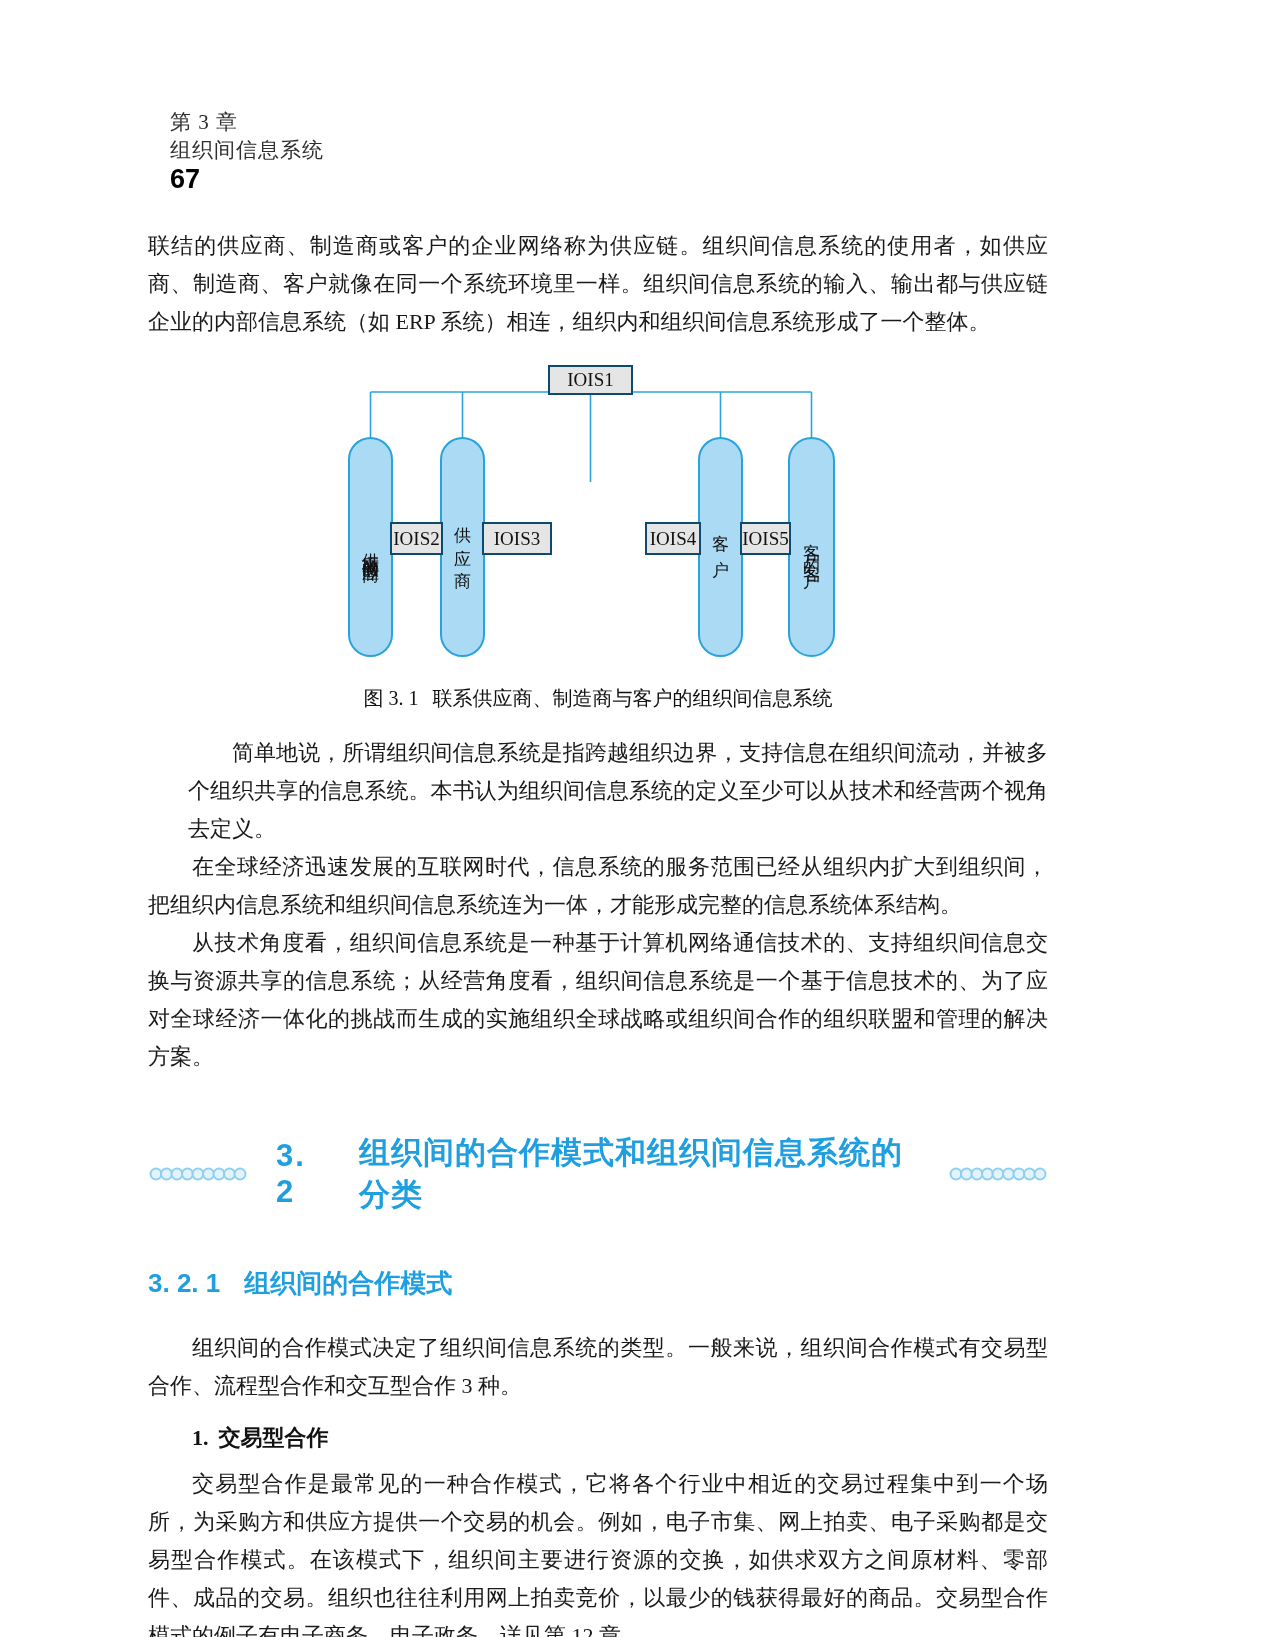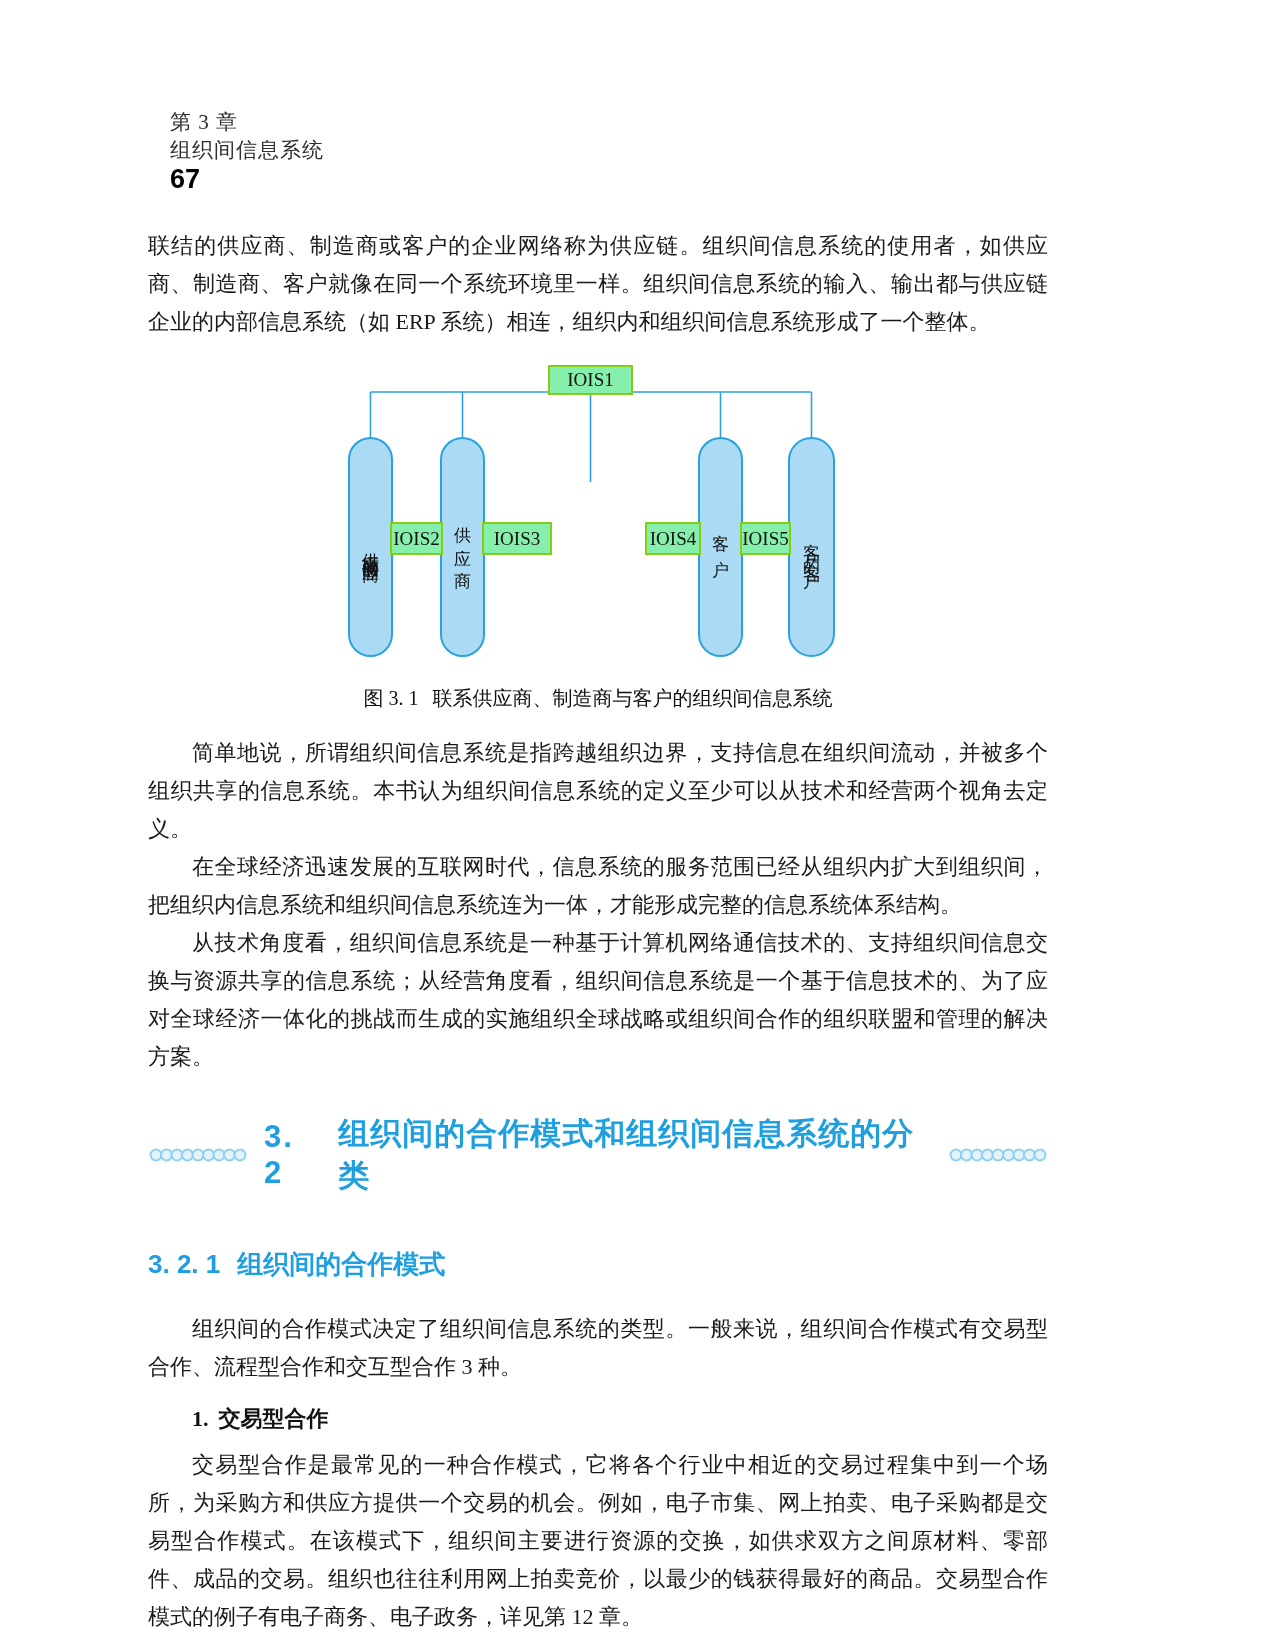--- a/index.html
+++ b/index.html
@@ -30,21 +30,21 @@
   }
   .content { padding:0 218px 0 148px; }
   p.body-text {
     font-size:22px;
     line-height:38px;
     text-align:justify;
     text-justify:inter-ideograph;
   }
   p.indent { text-indent:44px; }
   .p1 { margin-top:32px; }
-  .p-after-fig { margin-top:4px; }
+  .p-after-fig { margin-top:4px;margin-left:40px; }
 
   
   .figure-wrap { margin-top:16px; }
   .diagram {
     position:relative;
     width:530px; height:312px;
     margin:0 auto;
   }
   .diagram svg.lines { position:absolute; left:0; top:0; z-index:0; }
   .pill {
@@ -66,22 +66,22 @@
   .pill1 { left:15px;  width:45px; }
   .pill2 { left:107px; width:45px; }
   .pill3 { left:365px; width:45px; }
   .pill4 { left:455px; width:47px; }
   .pill2 .vtext { letter-spacing:22px; }
   .pill3 .vtext { letter-spacing:26px; }
   .pill4 .vtext { letter-spacing:7px; }
   .pill1 .vtext { letter-spacing:2px; }
   .dbox {
     position:absolute;
-    background:#86efac;
-    border:2px solid #84cc16;
+    background:#e5e5e5;
+    border:2px solid #0c4a6e;
     z-index:2;
     display:flex; align-items:center; justify-content:center;
     font-size:19px; color:#111;
   }
   .ioisl { top:8px; left:215px; width:85px; height:30px; }
   .manuf { top:123px; left:193px; width:122px; height:112px; font-size:21px; font-weight:bold; letter-spacing:4px; }
   .iois-b { top:165px; height:33px; }
   .iois2 { left:57px;  width:53px; }
   .iois3 { left:149px; width:70px; }
   .iois4 { left:312px; width:56px; }
@@ -89,38 +89,38 @@
   .fig-caption {
     margin-top:16px;
     text-align:center;
     font-size:20px;
     color:#111;
   }
   .cap-num { margin-right:14px; }
 
   
   .section-heading-row {
-    margin-top:37px;
+    margin-top:56px;
     display:flex; align-items:center; justify-content:center;
-    gap:16px;
+    gap:28px;
   }
   .section-num {
     font-family:"Liberation Sans","DejaVu Sans",sans-serif;
     font-weight:bold; font-size:31px; color:#1f9fe0;
     letter-spacing:2px;
   }
   .section-title {
     font-family:"Liberation Sans","DejaVu Sans",sans-serif;
     font-weight:bold; font-size:31px; color:#1f9fe0;
     letter-spacing:1px;
   }
   .chain { flex:0 0 auto; }
   .subsection-row {
     margin-top:50px;
-    display:flex; align-items:baseline; gap:17px;
+    display:flex; align-items:baseline; gap:24px;
   }
   .subsection-num, .subsection-title {
     font-family:"Liberation Sans","DejaVu Sans",sans-serif;
     font-weight:bold; font-size:26px; color:#1f9fe0;
   }
   .item-heading {
     margin-top:14px;
     padding-left:44px;
     font-family:"Liberation Sans","DejaVu Sans",sans-serif;
     font-weight:bold;

